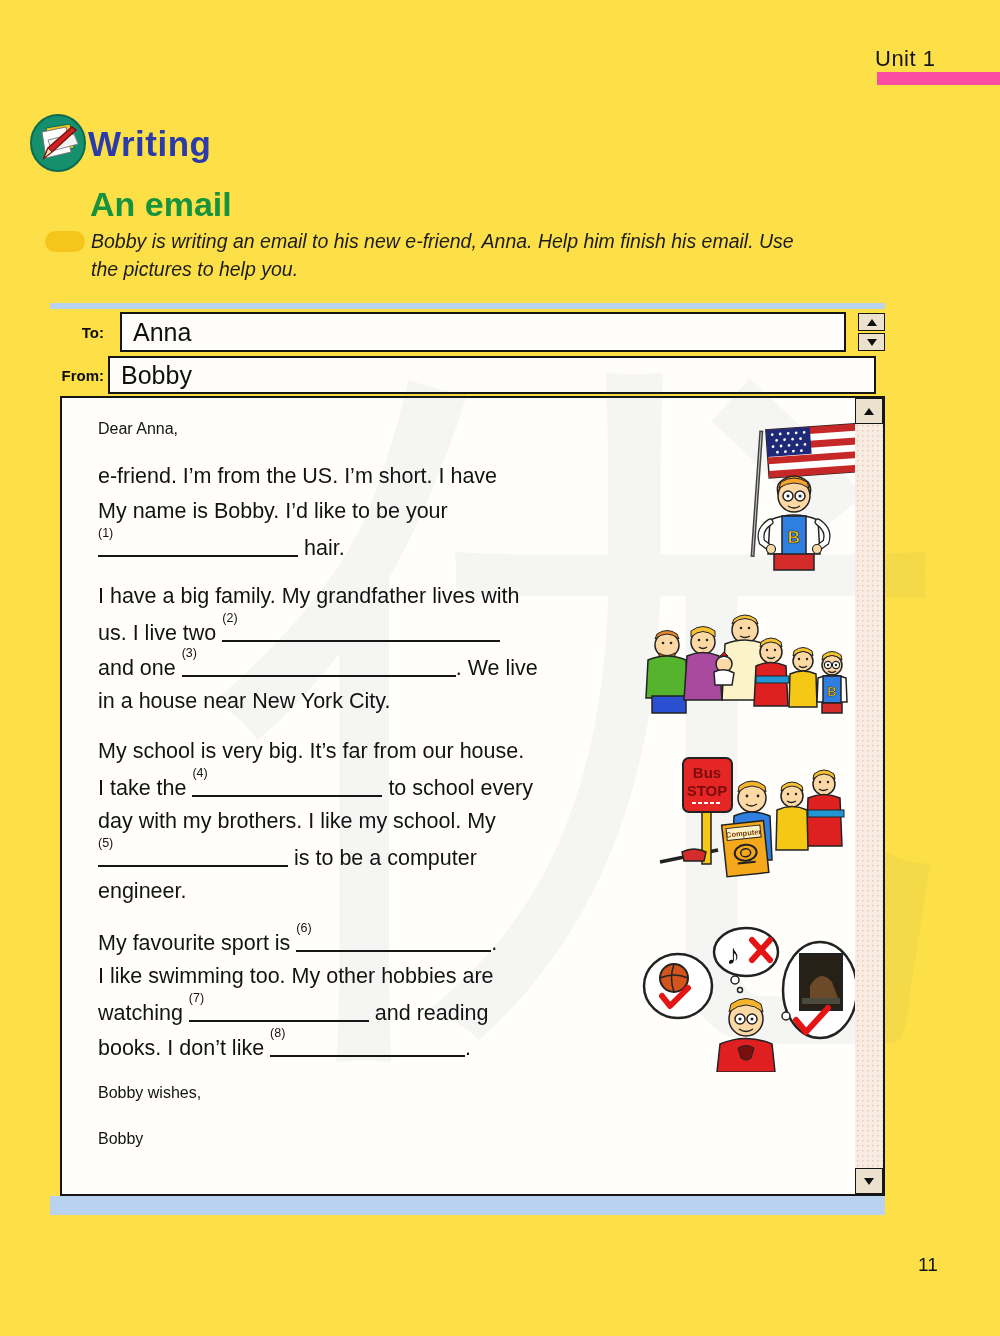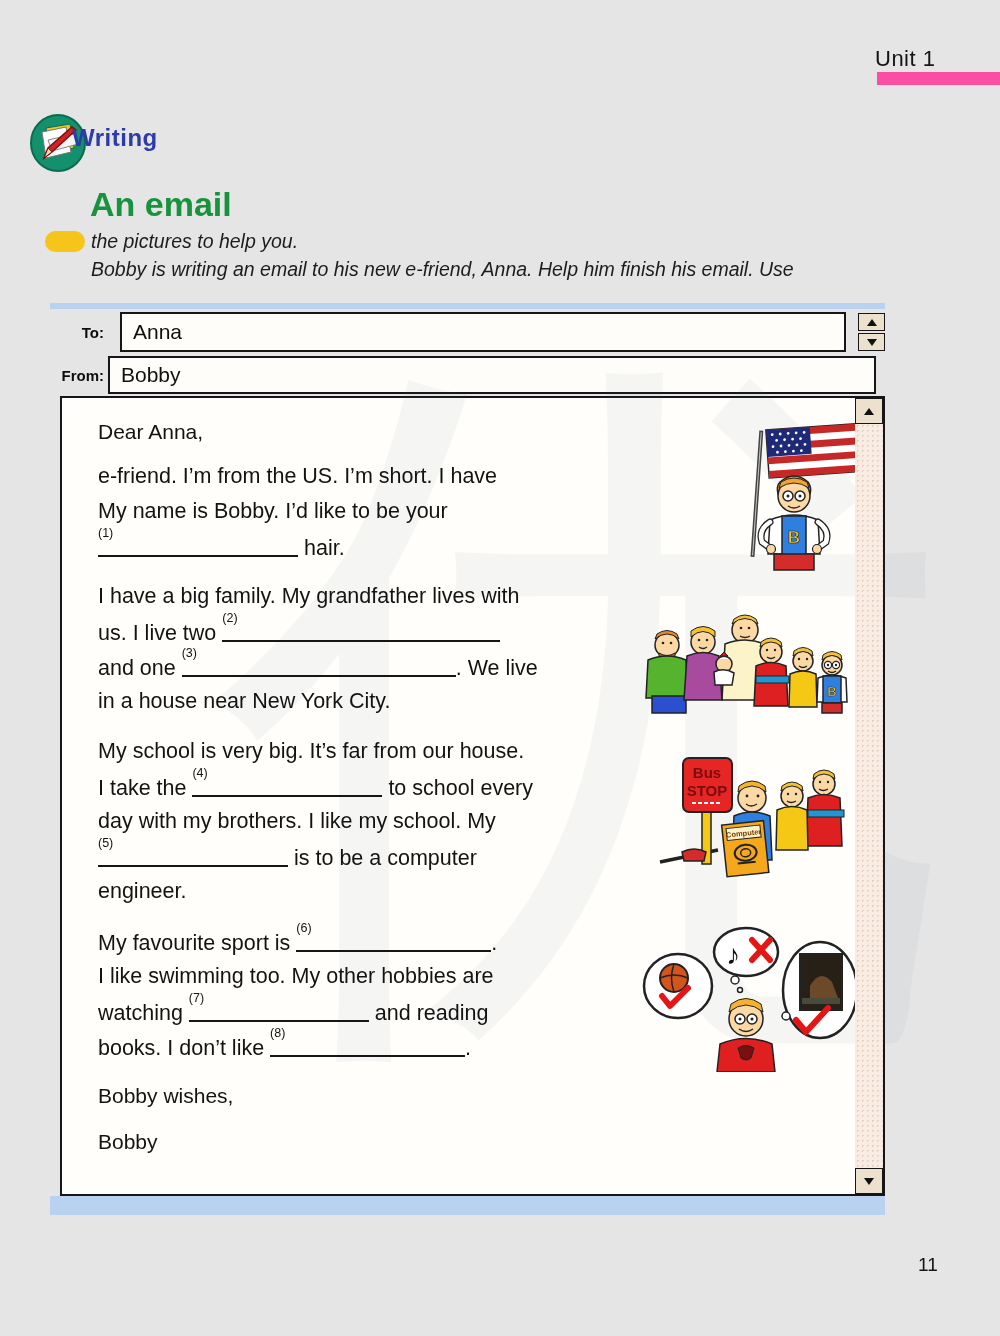--- a/index.html
+++ b/index.html
@@ -1,50 +1,50 @@
 <!DOCTYPE html>
 <html><head>
 <meta charset="utf-8">
 <style>
   * { margin:0; padding:0; box-sizing:border-box; }
   html,body { background:#ffffff; }
   body { font-family:"Liberation Sans", sans-serif; color:#111; }
-  .page { position:relative; width:1000px; height:1336px; background:#e5e5e5; overflow:hidden; }
+  .page { position:relative; width:1000px; height:1336px; background:#fde047; overflow:hidden; }
 
   
   .unit-label { position:absolute; left:875px; top:46px; font-size:22px; color:#141414; letter-spacing:0.5px; }
   .unit-bar { position:absolute; left:877px; right:0; top:72px; height:13px; background:#fb4da2; }
 
   
   .writing-icon { position:absolute; left:30px; top:114px; width:56px; height:58px; }
-  .section-title { position:absolute; left:72px; top:124px; font-size:24px; font-weight:bold; color:#2b3caa; letter-spacing:0.5px; }
+  .section-title { position:absolute; left:88px; top:124px; font-size:35px; font-weight:bold; color:#2b3caa; letter-spacing:0.5px; }
   .exercise-title { position:absolute; left:90px; top:185px; font-size:34px; font-weight:bold; color:#16933c; }
 
   .bullet { position:absolute; left:45px; top:231px; width:40px; height:21px; border-radius:11px; background:#f6c51c; }
   .instructions { position:absolute; left:91px; top:227px; width:800px; font-size:19.5px; font-style:italic; color:#1c1c1c; line-height:28px; }
 
   
   .mail-topbar { position:absolute; left:50px; top:303px; width:835px; height:6px; background:#b9d2ef; }
   .mail-bottombar { position:absolute; left:50px; top:1196px; width:835px; height:19px; background:#b9d2ef; }
 
   .field-row { position:absolute; left:50px; width:835px; display:flex; align-items:stretch; }
   .row-to { top:312px; height:40px;gap:12px; }
   .row-from { top:356px; height:38px; padding-right:9px;justify-content:center; }
   .field-label { width:58px; display:flex; align-items:center; justify-content:flex-end; padding-right:4px; font-size:15px; font-weight:bold; color:#0d0d0d; }
-  .field-input { flex:1; border:2px solid #161616; background:#fffdfa; font-family:"Liberation Sans", sans-serif; font-size:21px; color:#101010; padding:0 0 0 11px; outline:none; min-width:0; }
+  .field-input { flex:1; border:2px solid #161616; background:#fffdfa; font-family:"Liberation Sans", sans-serif; font-size:25px; color:#101010; padding:0 0 0 11px; outline:none; min-width:0; }
   .spinner { width:27px; display:flex; flex-direction:column; justify-content:space-between; padding:1px 0; }
   .spin-btn { height:18px; background:#ece1cd; border:1px solid #161616; display:flex; align-items:center; justify-content:center; cursor:pointer; }
   .tri-up { width:0; height:0; border-left:5px solid transparent; border-right:5px solid transparent; border-bottom:7px solid #111; }
   .tri-down { width:0; height:0; border-left:5px solid transparent; border-right:5px solid transparent; border-top:7px solid #111; }
 
   .email-body { position:absolute; left:60px; top:396px; width:825px; height:800px; border:2px solid #161616; background:#fffefb; }
   .watermark { position:absolute; left:150px; top:-60px; font-size:740px; line-height:1; color:#5a6b7a; opacity:0.05; font-family:"DejaVu Sans", sans-serif; pointer-events:none; }
 
   .body-content { position:absolute; left:36px; top:22px; width:575px; z-index:2; }
-  .greeting, .closing, .signature { font-size:21px; color:#131313; height:35px; }
+  .greeting, .closing, .signature { font-size:16px; color:#131313; height:35px; }
   .greeting { margin-bottom:9px; }
   .para { margin-bottom:15px; }
   .line { white-space:pre; font-size:21.5px; color:#131313; height:35px; }
   .blank { display:inline-block; position:relative; height:24px; vertical-align:-3px; }
   .blank-rule { position:absolute; left:0; right:0; bottom:1px; border-bottom:2.5px solid #161616; }
   .blank-num { position:absolute; left:0; top:-8px; font-size:12.5px; color:#131313; }
   .closing { margin-top:8px; margin-bottom:11px; }
 
   
   .body-scroll { position:absolute; top:0; right:0; width:28px; height:100%; background:#f8ece3;
@@ -77,22 +77,22 @@
     <polygon points="12,18 36,13 41,38 16,44" fill="#ffffff" stroke="#777" stroke-width="1"></polygon>
     <polygon points="18,26 44,20 48,30 22,37" fill="#f4f4f4" stroke="#888" stroke-width="1"></polygon>
     <polygon points="46,16 22,38 14,44 18,34 42,13" fill="#d42222" stroke="#7a1010" stroke-width="1.5"></polygon>
     <polygon points="14,44 18,34 22,38" fill="#f7d9a8" stroke="#7a1010" stroke-width="1"></polygon>
   </svg>
   <div class="section-title">Writing</div>
   <div class="exercise-title">An email</div>
 
   <div class="bullet"></div>
   <div class="instructions">
+    <div>Bobby is writing an email to his new e-friend, Anna. Help him finish his email. Use</div>
     <div>the pictures to help you.</div>
-    <div>Bobby is writing an email to his new e-friend, Anna. Help him finish his email. Use</div>
   </div>
 
   <div class="mail-topbar"></div>
 
   <div class="field-row row-to">
     <div class="field-label">To:</div>
     <input class="field-input" value="Anna" style="">
     <div class="spinner">
       <div class="spin-btn">
           <span class="tri-up"></span>

